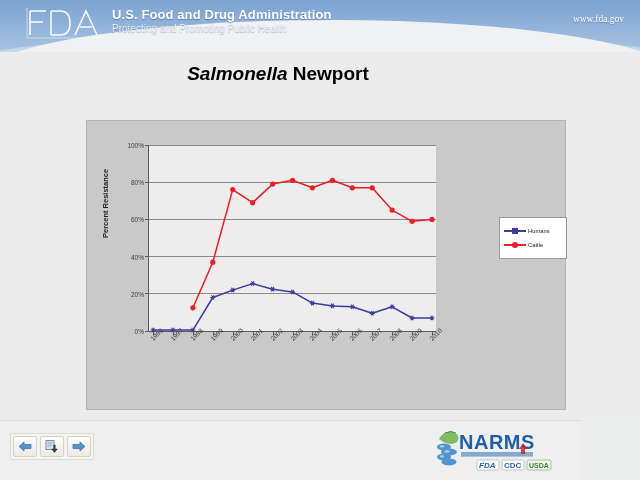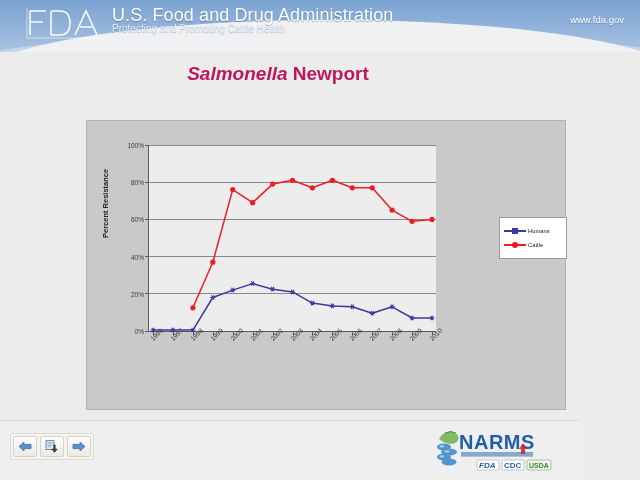--- a/index.html
+++ b/index.html
@@ -13,31 +13,31 @@
   
   .fda-header{position:absolute;left:0;top:0;width:640px;height:52px;overflow:hidden;
     background:linear-gradient(180deg,#7ba2d0 0%,#8fb1d9 45%,#a9c3e2 100%);}
   .fda-header .wave{position:absolute;left:-20px;bottom:-26px;width:700px;height:58px;
     background:#f0f1f2;border-radius:50% 50% 0 0 / 100% 100% 0 0;}
   .fda-header .wave2{position:absolute;left:-40px;bottom:-14px;width:740px;height:34px;
     background:rgba(255,255,255,.33);border-radius:50% 50% 0 0 / 100% 100% 0 0;}
   .fda-logo{position:absolute;left:26px;top:6px;width:76px;height:34px;}
   .fda-logo svg{display:block;}
   .fda-titles{position:absolute;left:112px;top:8px;color:#ffffff;}
-  .fda-t1{font-size:18px;font-weight:normal;letter-spacing:.1px;line-height:14px;
+  .fda-t1{font-size:13px;font-weight:bold;letter-spacing:.1px;line-height:14px;
     text-shadow:0 1px 1px rgba(40,70,110,.45);}
   .fda-t2{font-size:10px;font-weight:normal;line-height:13px;color:#e8eef8;
     text-shadow:0 1px 1px rgba(40,70,110,.35);}
   .fda-url{position:absolute;right:16px;top:14px;color:#ffffff;font-size:9.5px;
-    text-shadow:0 1px 1px rgba(40,70,110,.4);}
+    text-shadow:0 1px 1px rgba(40,70,110,.4);font-family:Liberation Serif, serif;}
 
   
   .slide{position:absolute;left:0;top:52px;width:640px;height:368px;background:#ececec;}
   .slide-title{position:absolute;left:0;top:10px;width:556px;text-align:center;
-    font-size:19px;font-weight:bold;color:#be185d;line-height:23px;}
+    font-size:19px;font-weight:bold;color:#000000;line-height:23px;}
   .slide-title .it{font-style:italic;}
 
   
   .chart-panel{position:absolute;left:86px;top:68px;width:478px;height:288px;
     background:#c9c9c9;border:1px solid #b4b4b4;}
 
   .plot-outer{position:absolute;left:0;top:0;width:478px;height:288px;}
 
   
   .plot{position:absolute;left:61px;top:24px;width:287px;height:186px;
@@ -96,21 +96,21 @@
           <path d="M49 29 L60 5 L71 29 M54 21 L66 21"></path>
         </g>
         <g fill="none" stroke="#ffffff" stroke-width="0.9" opacity="0.6">
           <path d="M1 2 L1 32 L74 32"></path>
         </g>
       </svg>
     </div>
 
     <div class="fda-titles">
       <div class="fda-t1">U.S. Food and Drug Administration</div>
-      <div class="fda-t2">Protecting and Promoting Cattle Health</div>
+      <div class="fda-t2">Protecting and Promoting Public Health</div>
     </div>
 
     <div class="fda-url">www.fda.gov</div>
   </div>
 
   <div class="slide">
 
     <div class="slide-title">
       <div><span class="it">Salmonella</span><span> Newport</span></div>
     </div>

